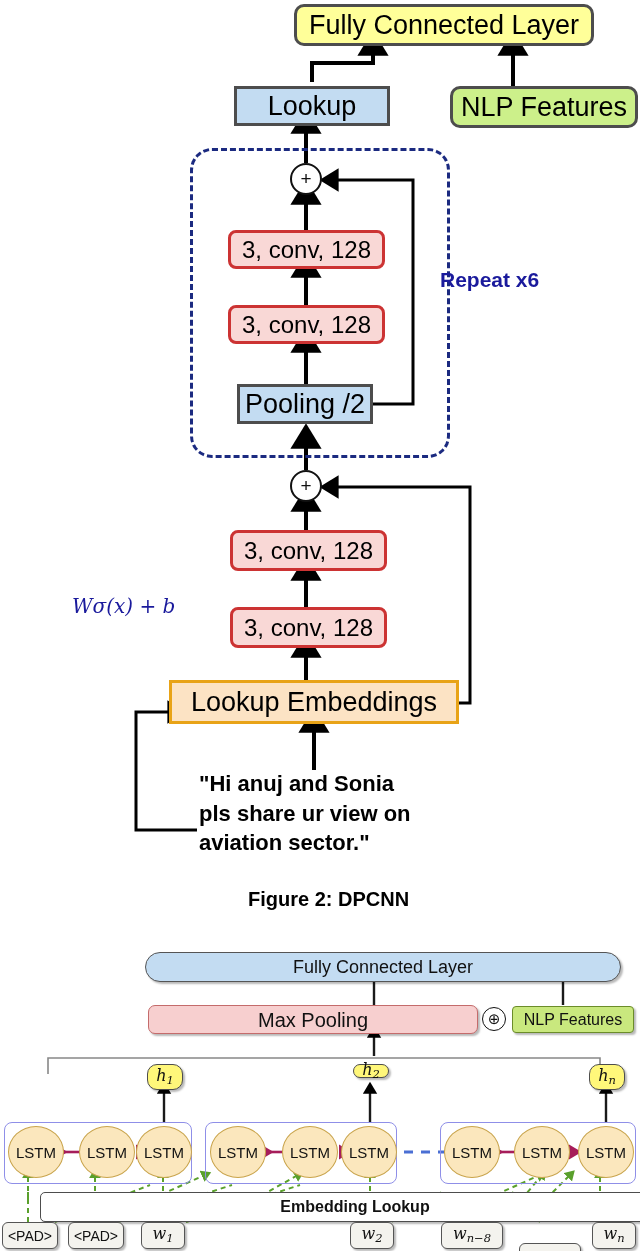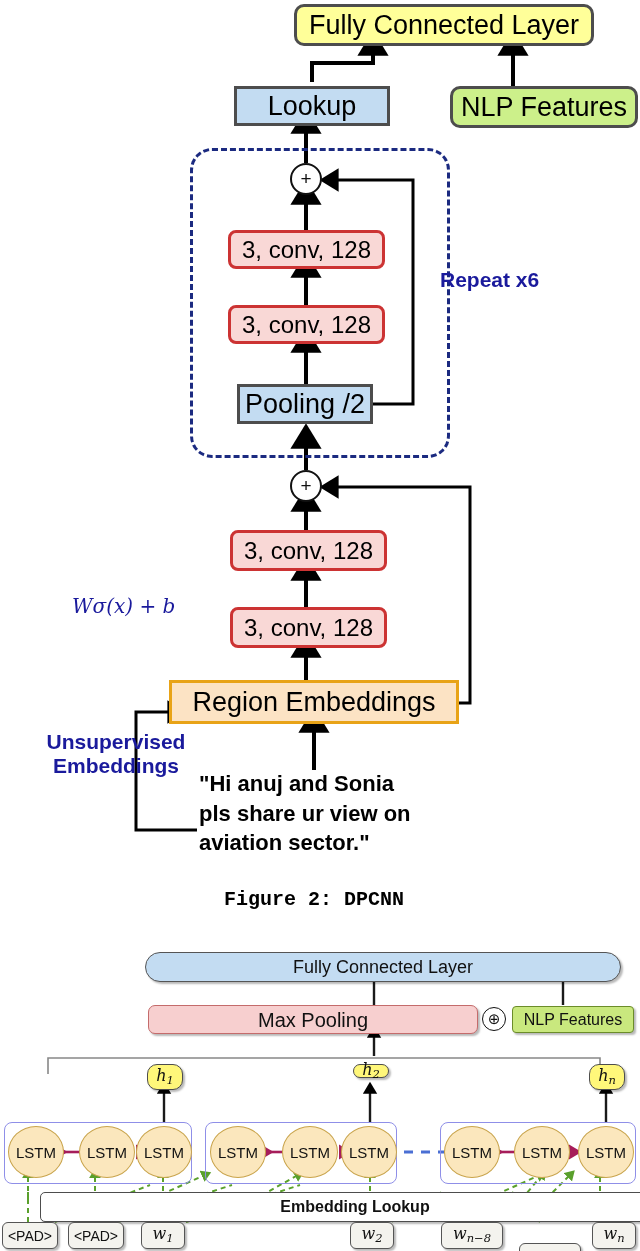--- a/index.html
+++ b/index.html
@@ -26,22 +26,22 @@
 
   .dashed-group{position:absolute;box-sizing:border-box;
                 border:3px dashed #1b2a80;border-radius:22px;}
 
   .note{position:absolute;color:#1a1a9c;font-weight:bold;font-size:21px;
         line-height:1.12;text-align:center;white-space:pre-line;}
   .formula{position:absolute;color:#1a1a9c;font-family:"DejaVu Serif",serif;
            font-style:italic;font-size:20px;white-space:nowrap;}
   .quote{position:absolute;font-weight:bold;font-size:22px;line-height:1.35;
          color:#000;white-space:pre-line;}
-  .caption{position:absolute;font-family:Liberation Mono, monospace;font-weight:bold;
-           font-size:20px;color:#000;white-space:nowrap;}
+  .caption{position:absolute;font-family:Liberation Sans, sans-serif;font-weight:bold;
+           font-size:20px;color:#000;white-space:nowrap;margin-left:24px;}
 
   
   .b2-fc{background:#c3dcf2;border:1.5px solid #555;border-radius:16px;
          font-size:18px;color:#111;box-shadow:2px 2px 2px rgba(0,0,0,.28);}
   .b2-mp{background:#f7cfcf;border:1.5px solid #c46b6b;border-radius:7px;
          font-size:20px;color:#111;box-shadow:2px 2px 2px rgba(0,0,0,.28);}
   .b2-nlp{background:#c9e87e;border:1.5px solid #6b8c2a;border-radius:4px;
           font-size:16px;color:#111;box-shadow:2px 2px 2px rgba(0,0,0,.28);}
   .b2-h{background:#fff77a;border:1.5px solid #4d4d4d;border-radius:10px;
         font-family:"DejaVu Serif",serif;font-style:italic;font-size:16px;color:#111;
@@ -159,25 +159,23 @@
   </div>
 
   <div class="box b-pink" style="left:230px;top:607px;width:157px;height:41px;">
     <span>3, conv, 128</span>
   </div>
 
 
   <div class="formula" style="left:72px;top:594px;">Wσ(x) + b</div>
 
   <div class="box b-orange" style="left:169px;top:680px;width:290px;height:44px;">
-    <span>Region Embeddings</span>
-  </div>
-
-  <div class="note" style="left:28px;top:730px;width:176px;">Unsupervised
-Embeddings</div>
+    <span>Lookup Embeddings</span>
+  </div>
+
 
   <div class="quote" style="left:199px;top:769px;width:250px;">"Hi  anuj  and  Sonia
 pls share ur view on
 aviation sector."</div>
 
   <div class="caption" style="left:224px;top:888px;">Figure 2: DPCNN</div>
 </div>
 
 <div class="fig">
 

